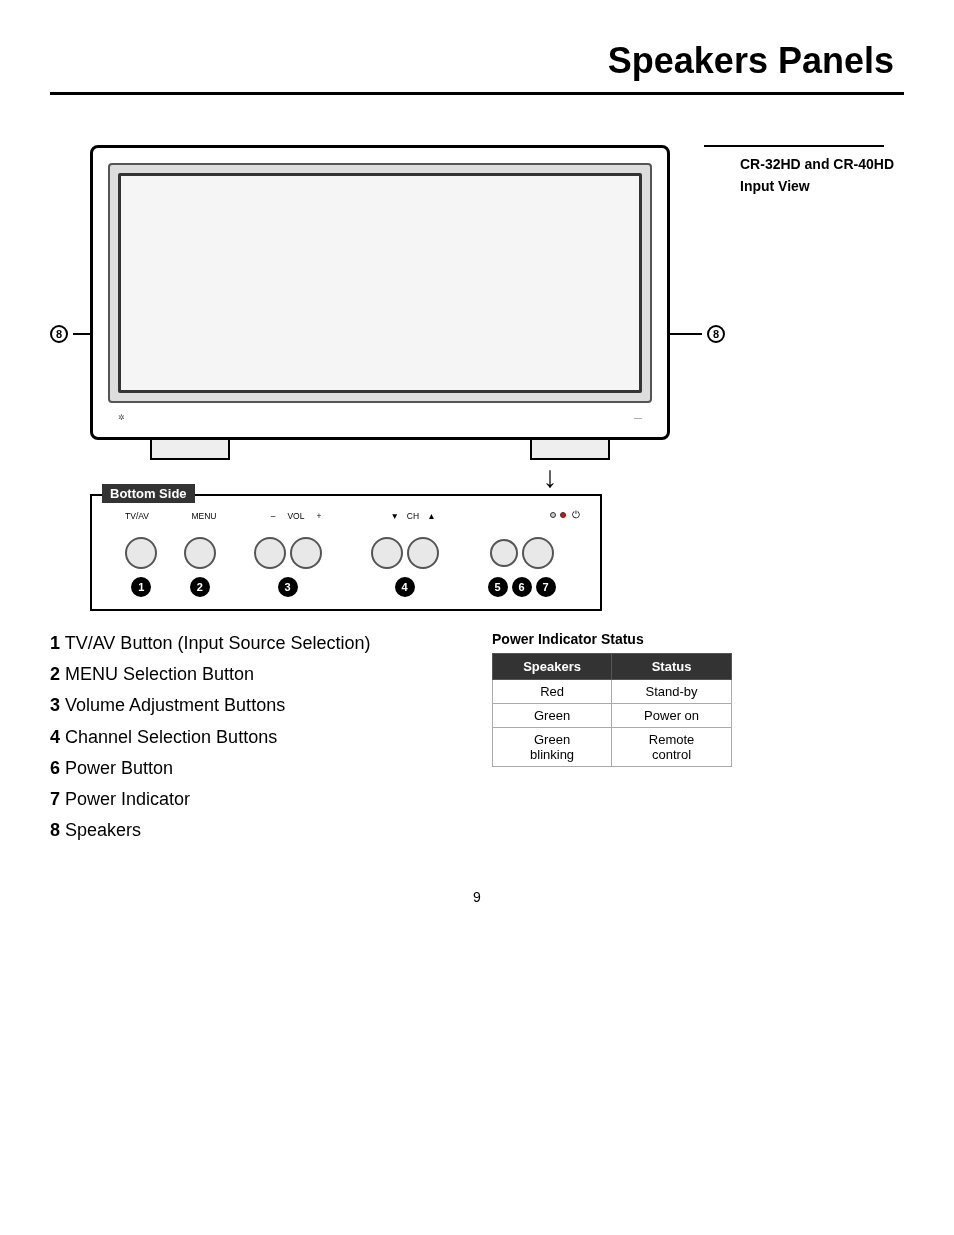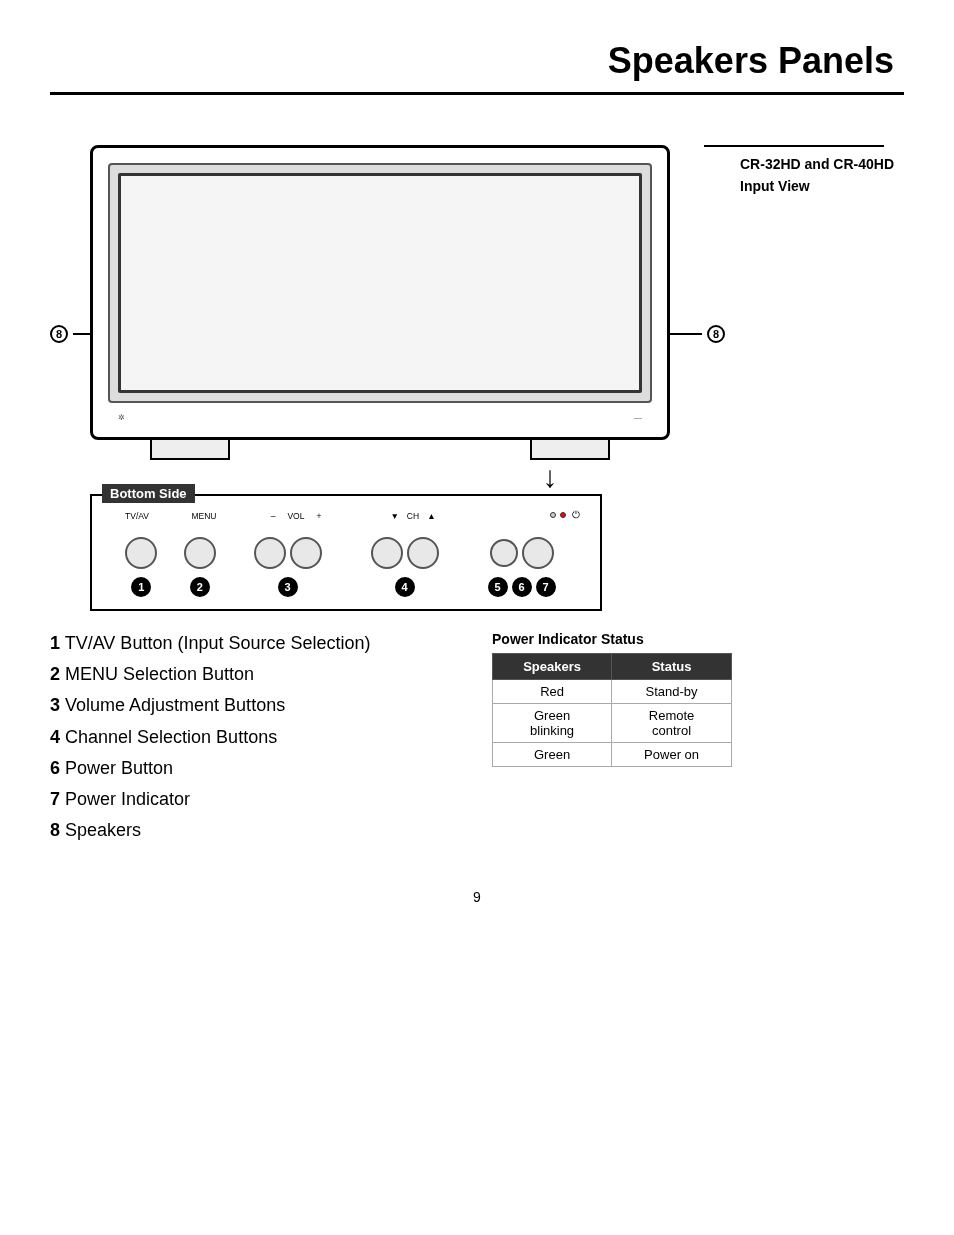--- a/index.html
+++ b/index.html
@@ -496,26 +496,26 @@
             <th>Speakers</th>
             <th>Status</th>
           </tr>
         </thead>
         <tbody id="indicator-tbody">
         <tr>
               <td>Red</td>
               <td>Stand-by</td>
             </tr>
             <tr>
+              <td>Green</td>
+              <td>Power on</td>
+            </tr>
+            <tr>
               <td>Green blinking</td>
               <td>Remote control</td>
-            </tr>
-            <tr>
-              <td>Green</td>
-              <td>Power on</td>
             </tr>
           </tbody>
       </table>
     </div>
   </div>
 
   <div class="page-number">9</div>
 </div>
 
 </body></html>

